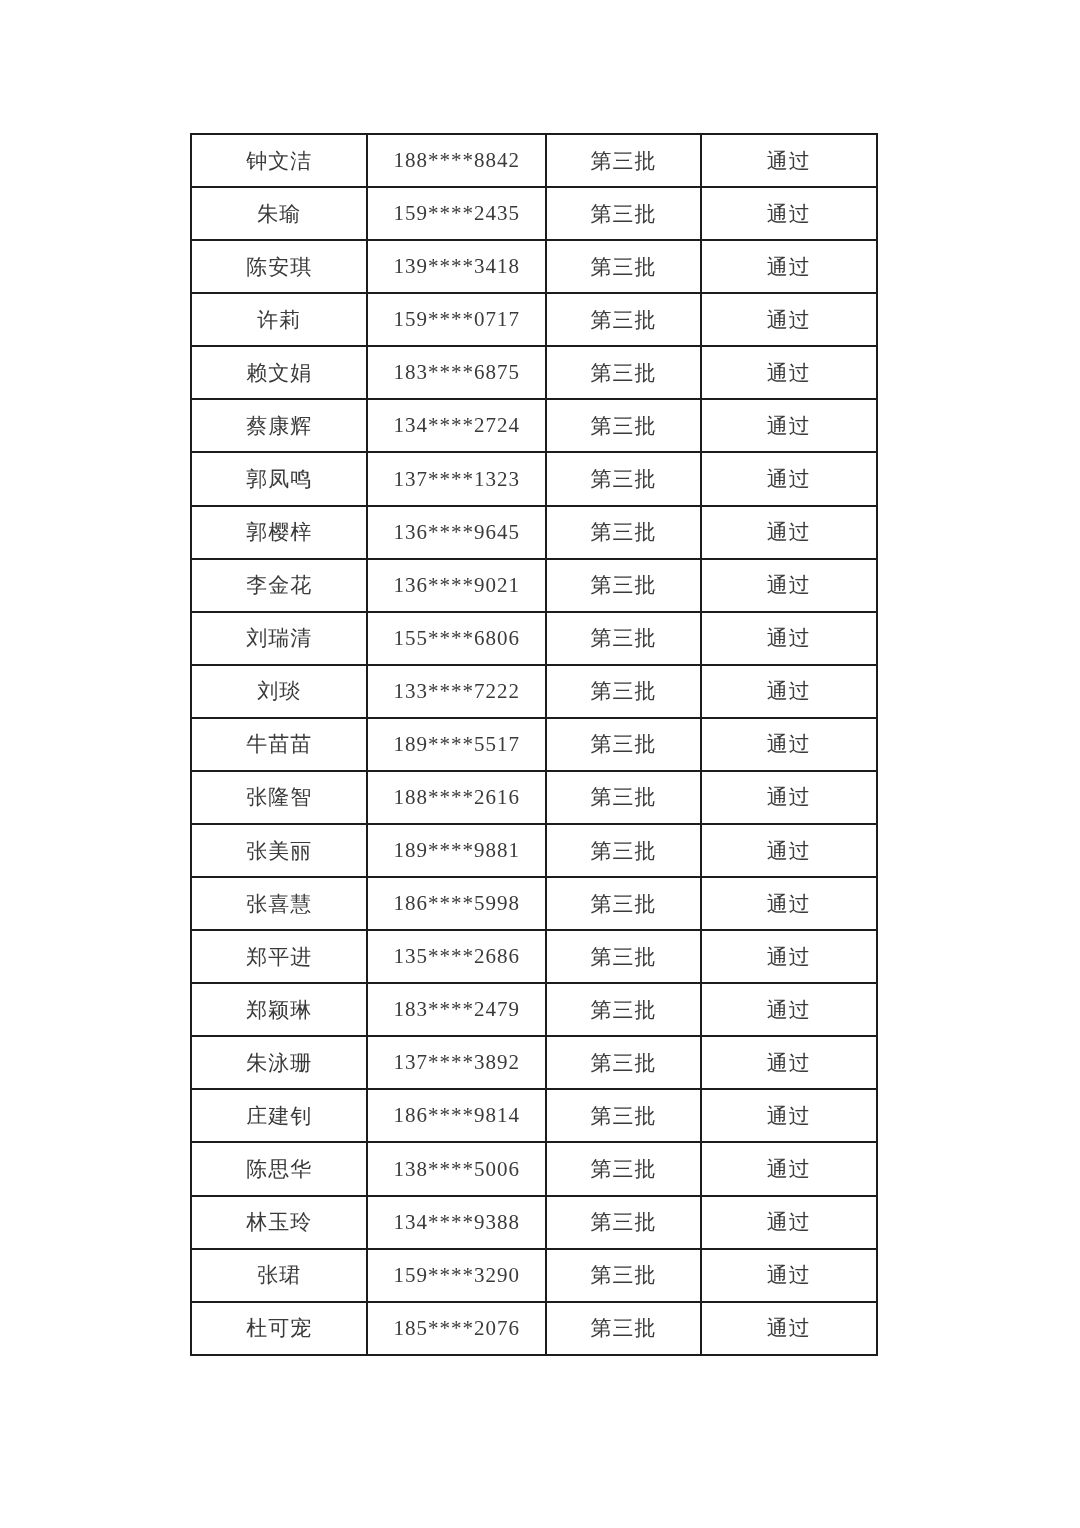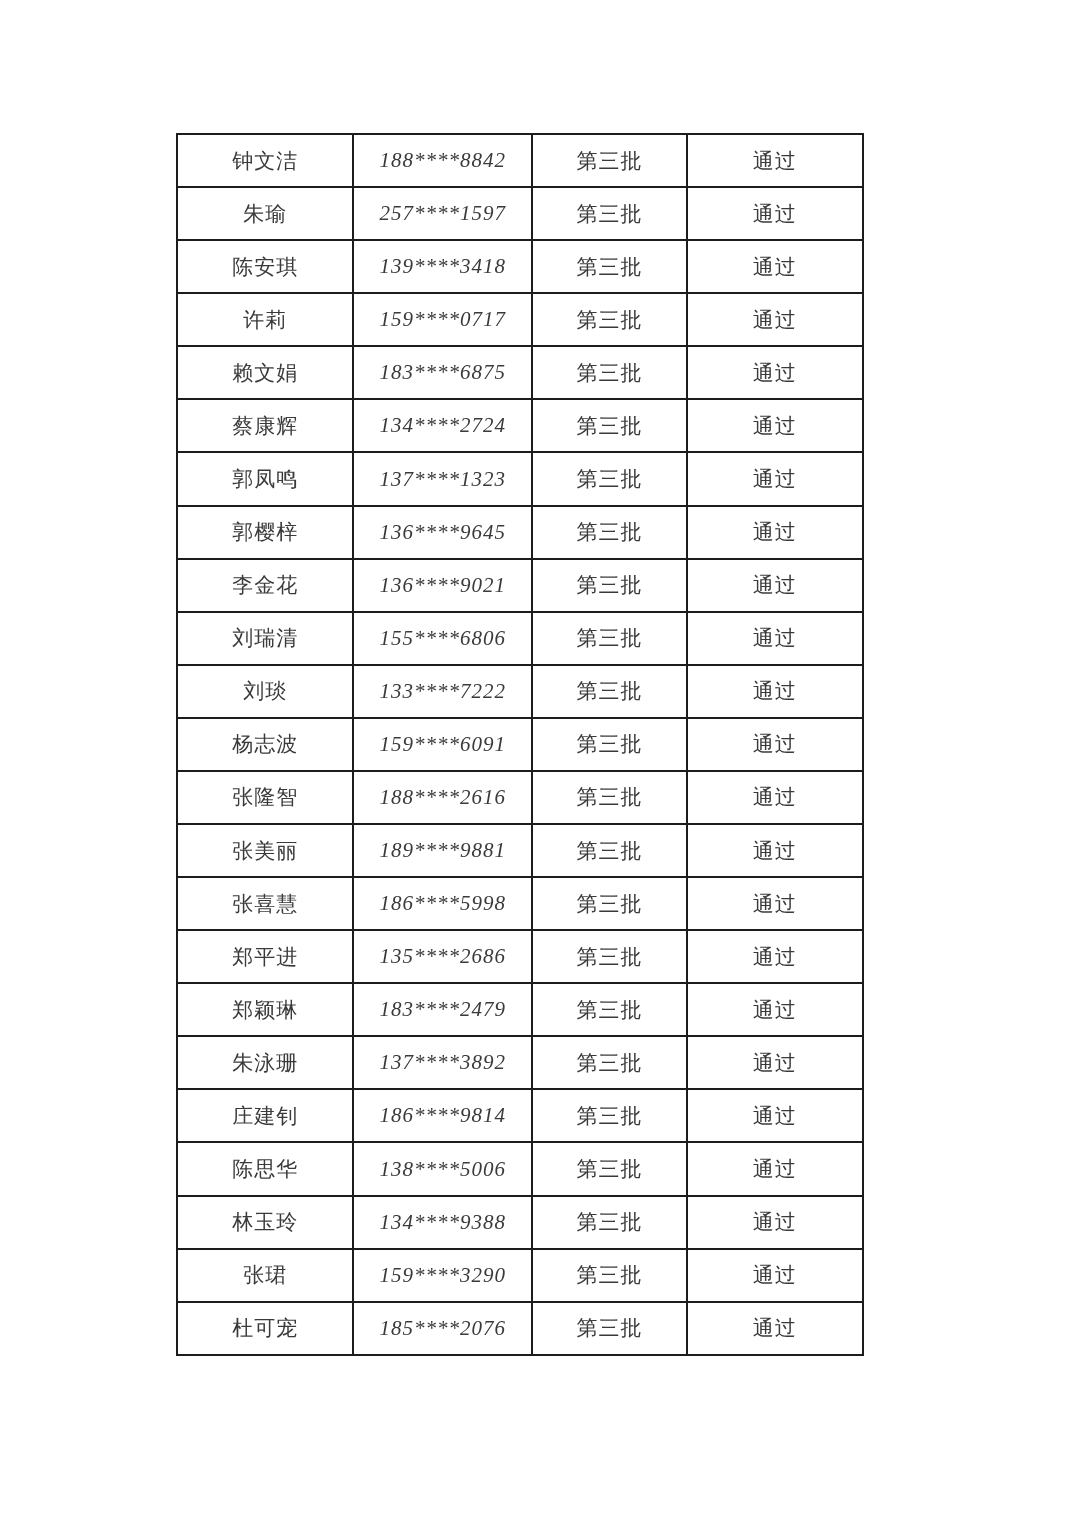--- a/index.html
+++ b/index.html
@@ -15,42 +15,41 @@
     font-family: "Liberation Serif", "DejaVu Serif", serif;
     color: #3a3a3a;
   }
   .page {
     position: absolute;
     inset: 0;
     background: #ffffff;
   }
   table.roster {
     position: absolute;
-    left: 176px;
+    left: 190px;
     top: 133px;
     width: 688px;
     height: 1223px;
     border-collapse: collapse;
     table-layout: fixed;
   }
   table.roster td {
     border: 2px solid #1c1c1c;
     text-align: center;
     vertical-align: middle;
     font-size: 21px;
     letter-spacing: 1px;
     color: #3a3a3a;
     padding: 0;
     white-space: nowrap;
     overflow: hidden;
   }
   td.phone-cell {
     letter-spacing: 0.5px;
     font-size: 20px;
-    font-style: italic;
   }
   col.c-name   { width: 25.7%; }
   col.c-phone  { width: 26.1%; }
   col.c-batch  { width: 22.5%; }
   col.c-status { width: 25.7%; }
 </style>
 </head>
 <body>
 
 <div class="page">
@@ -63,21 +62,21 @@
     </colgroup>
     <tbody>
         <tr>
     <td class="name-cell">钟文洁</td>
     <td class="phone-cell">188****8842</td>
     <td class="batch-cell">第三批</td>
     <td class="status-cell">通过</td>
   </tr>
         <tr>
     <td class="name-cell">朱瑜</td>
-    <td class="phone-cell">257****1597</td>
+    <td class="phone-cell">159****2435</td>
     <td class="batch-cell">第三批</td>
     <td class="status-cell">通过</td>
   </tr>
         <tr>
     <td class="name-cell">陈安琪</td>
     <td class="phone-cell">139****3418</td>
     <td class="batch-cell">第三批</td>
     <td class="status-cell">通过</td>
   </tr>
         <tr>
@@ -122,22 +121,22 @@
     <td class="batch-cell">第三批</td>
     <td class="status-cell">通过</td>
   </tr>
         <tr>
     <td class="name-cell">刘琰</td>
     <td class="phone-cell">133****7222</td>
     <td class="batch-cell">第三批</td>
     <td class="status-cell">通过</td>
   </tr>
         <tr>
-    <td class="name-cell">杨志波</td>
-    <td class="phone-cell">159****6091</td>
+    <td class="name-cell">牛苗苗</td>
+    <td class="phone-cell">189****5517</td>
     <td class="batch-cell">第三批</td>
     <td class="status-cell">通过</td>
   </tr>
         <tr>
     <td class="name-cell">张隆智</td>
     <td class="phone-cell">188****2616</td>
     <td class="batch-cell">第三批</td>
     <td class="status-cell">通过</td>
   </tr>
         <tr>

